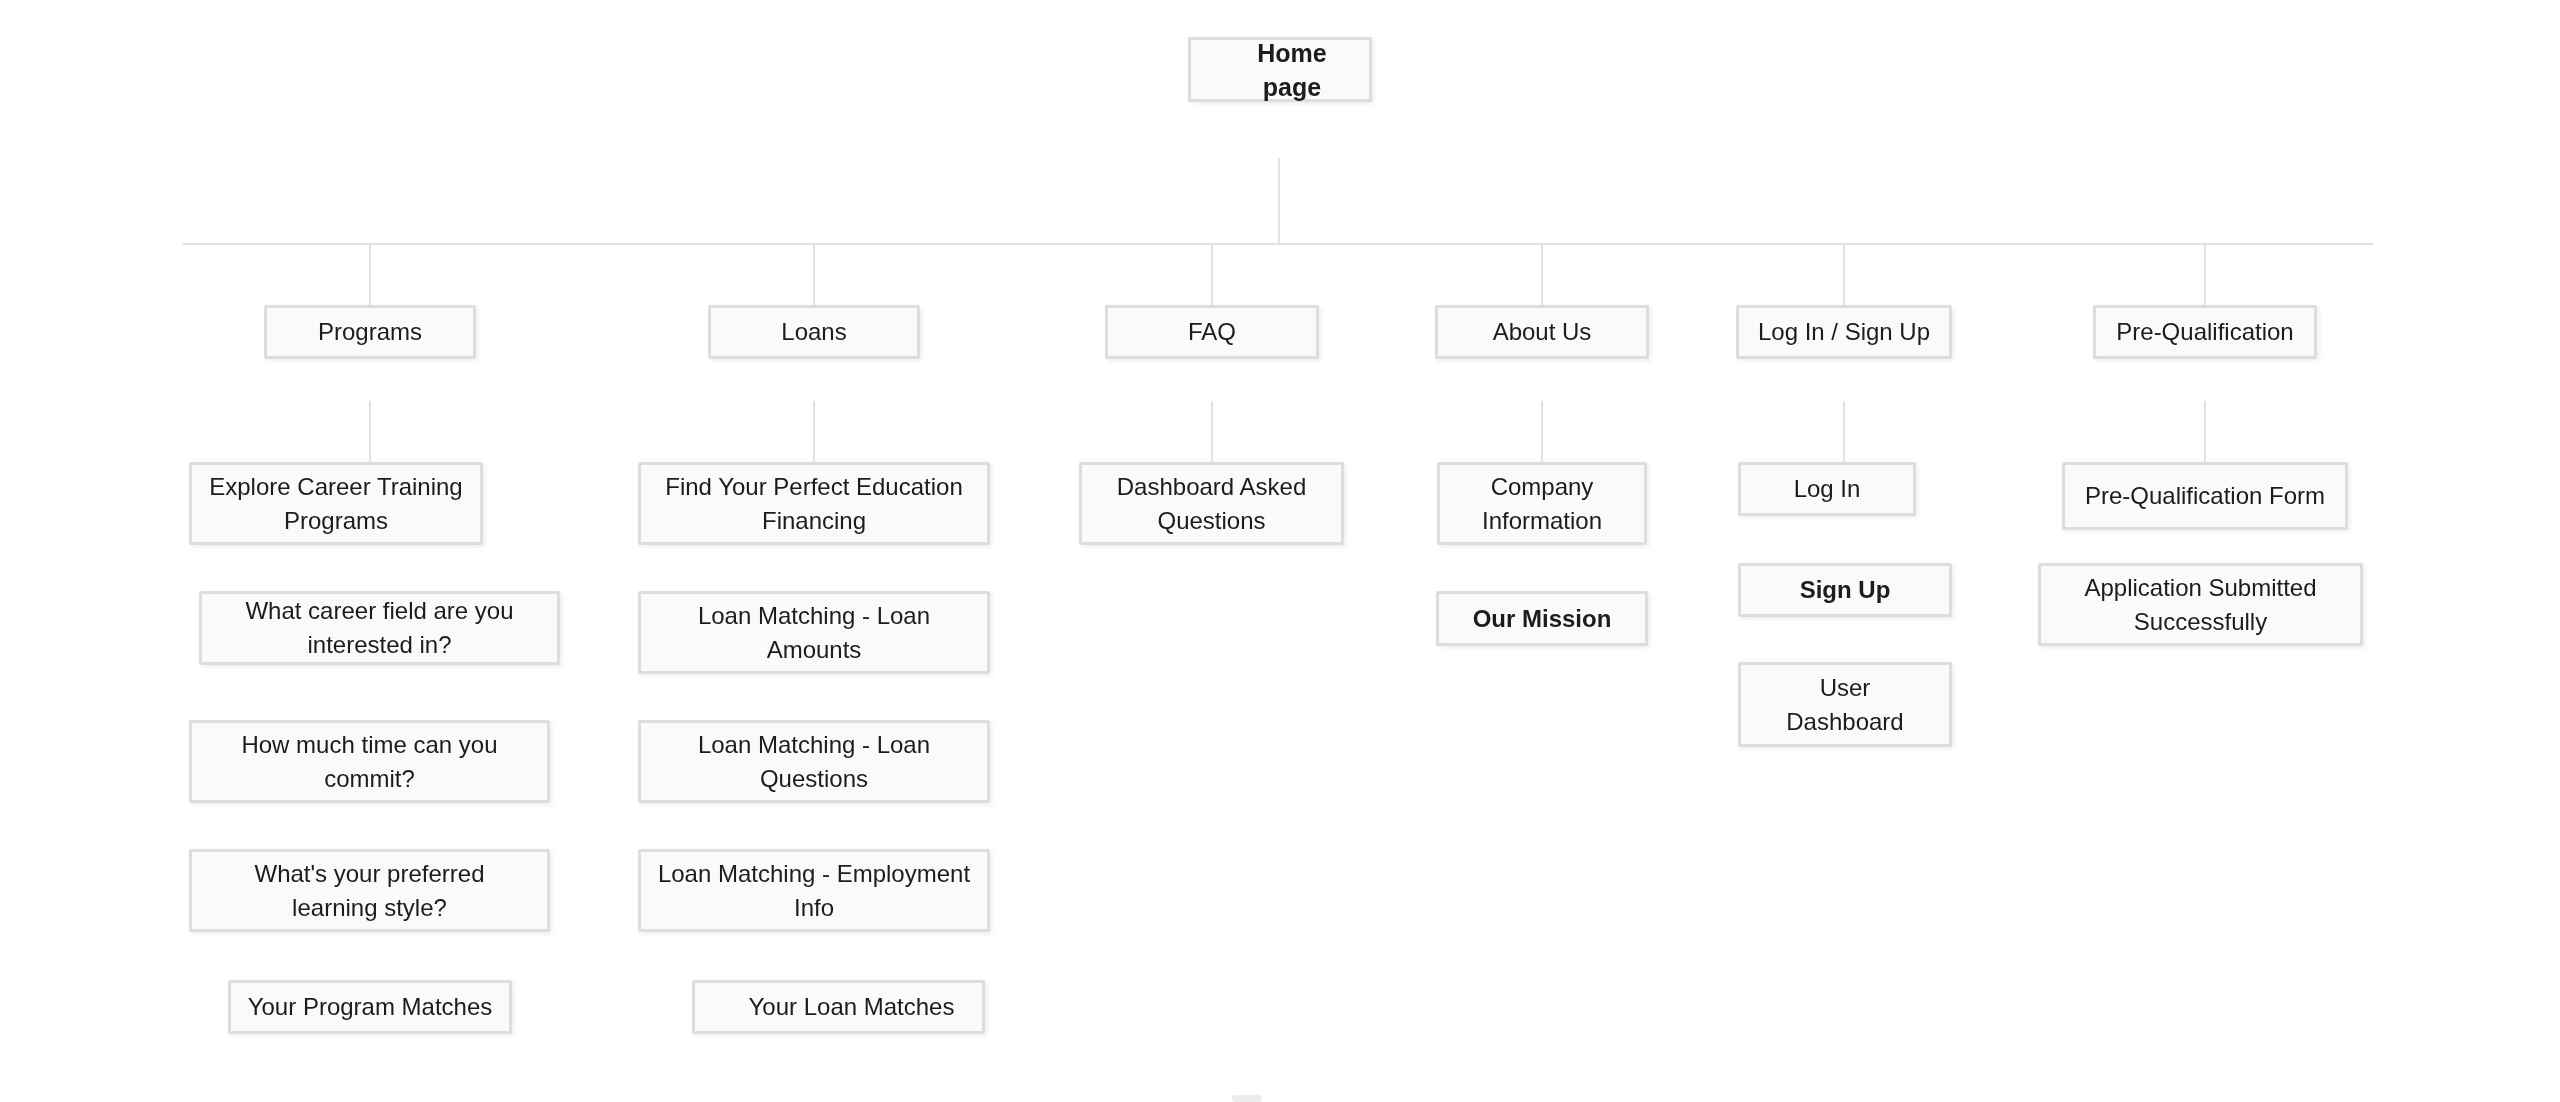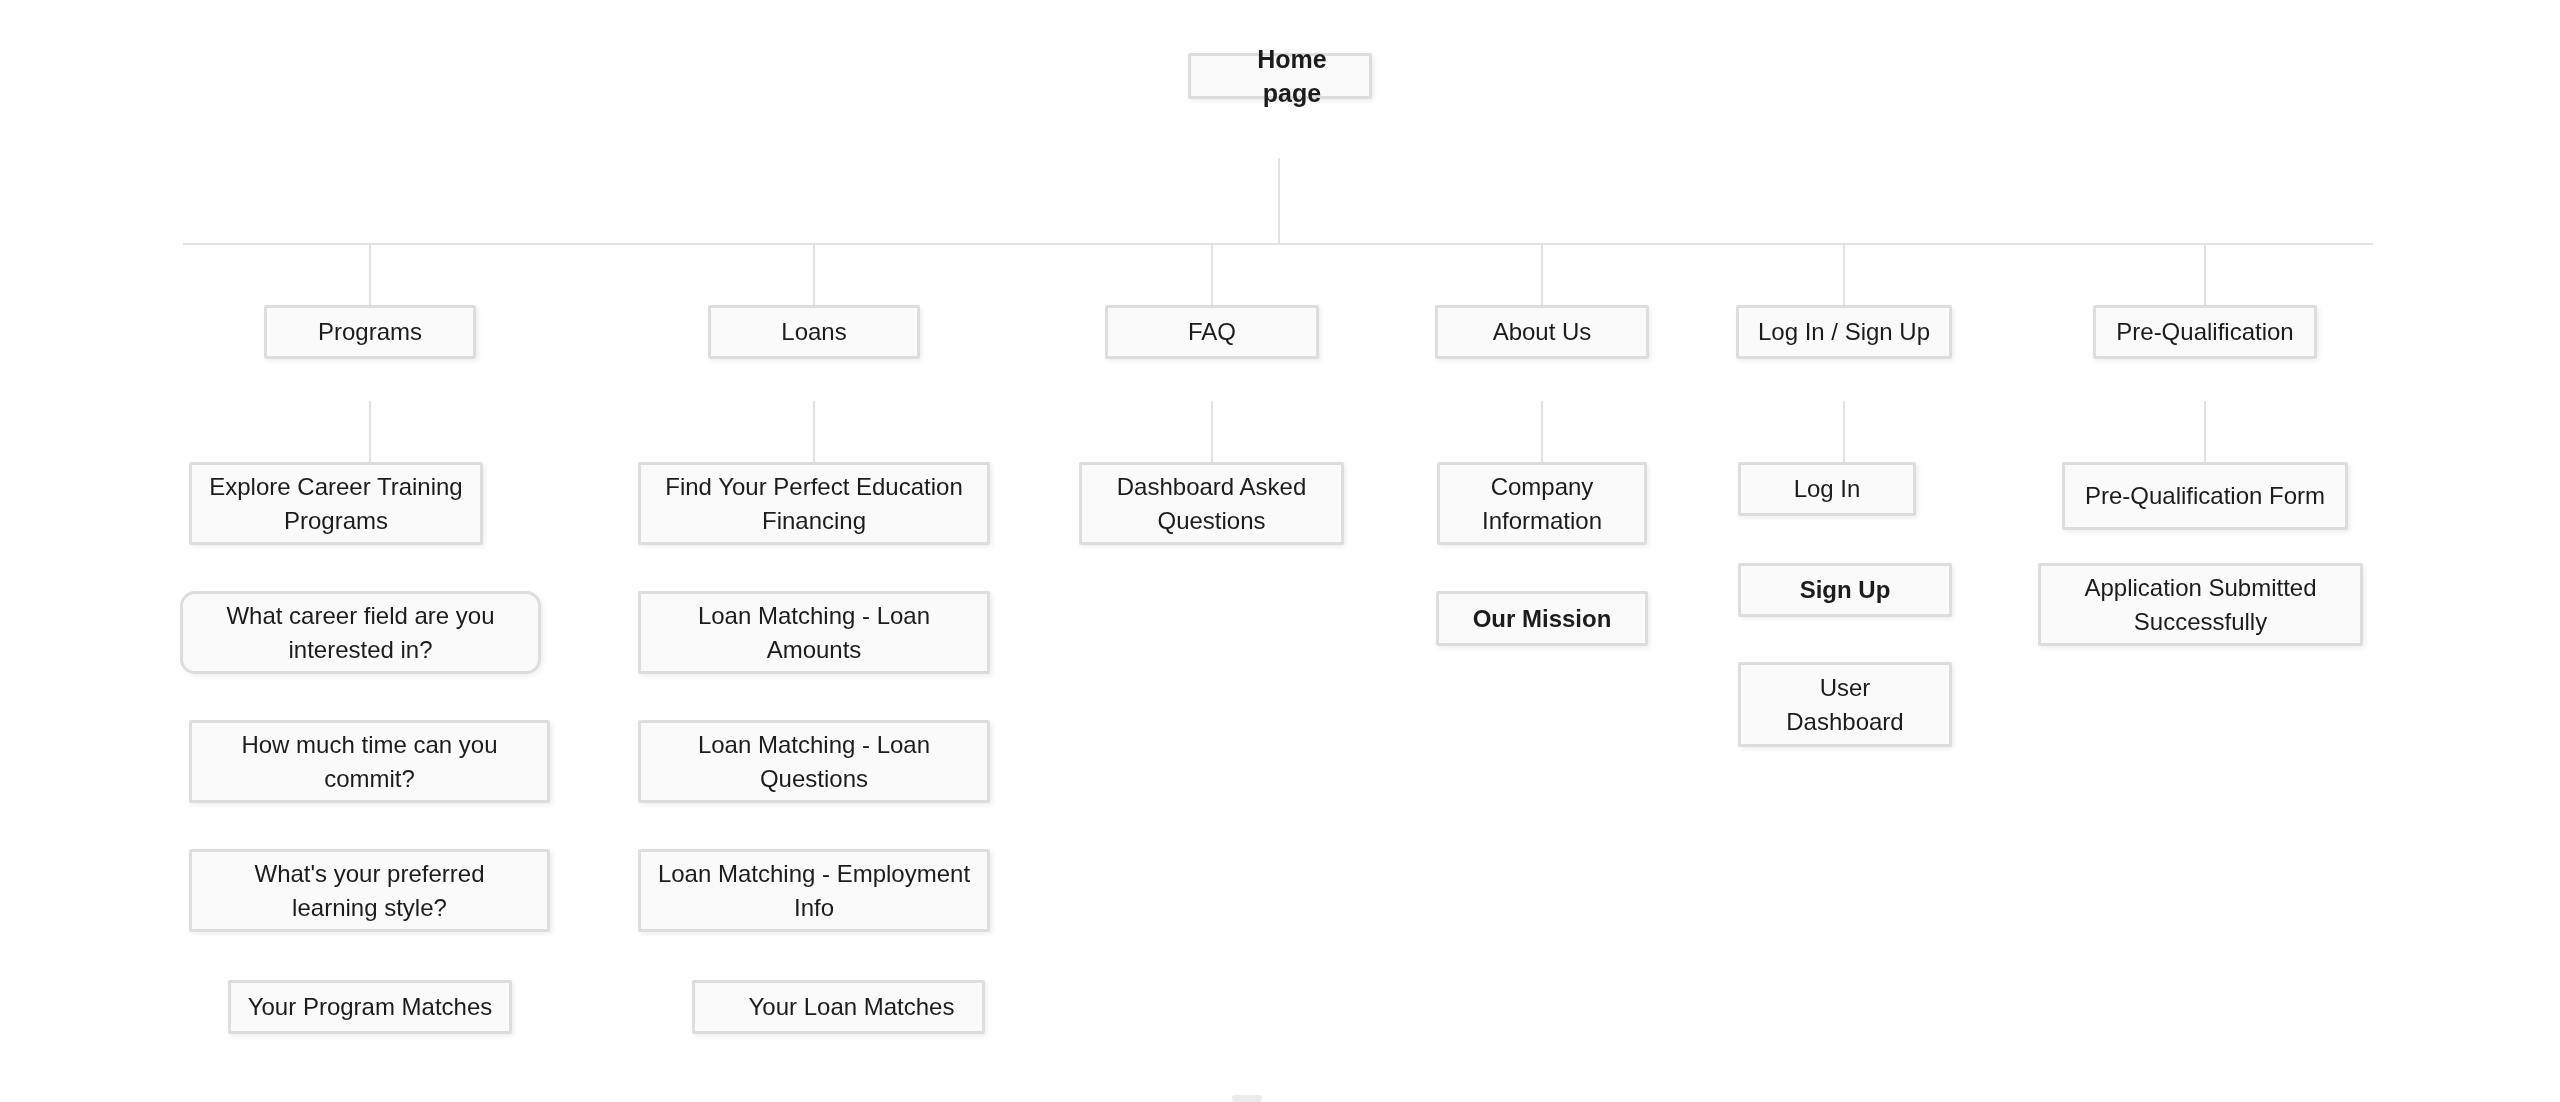--- a/index.html
+++ b/index.html
@@ -46,21 +46,21 @@
     background: #d9d9d9;
     opacity: 0.5;
     border-radius: 3px;
   }
 </style>
 </head>
 <body>
 
 <div id="canvas">
 
-  <div class="node root" style="left:1188px; top:53px; width:184px; height:46px;padding-left:34px;">Home page</div>
+  <div class="node root" style="left:1188px; top:37px; width:184px; height:65px;padding-left:34px;">Home page</div>
 
   <div class="line" style="left:1278px; top:158px; width:2px; height:86px;"></div>
   <div class="line" style="left:183px; top:243px; width:2190px; height:2px;"></div>
 
   <div class="line" style="left:369px;  top:245px; width:2px; height:60px;"></div>
   <div class="line" style="left:813px;  top:245px; width:2px; height:60px;"></div>
   <div class="line" style="left:1211px; top:245px; width:2px; height:60px;"></div>
   <div class="line" style="left:1541px; top:245px; width:2px; height:60px;"></div>
   <div class="line" style="left:1843px; top:245px; width:2px; height:60px;"></div>
   <div class="line" style="left:2204px; top:245px; width:2px; height:60px;"></div>
@@ -74,21 +74,21 @@
 
   <div class="node" style="left:264px;  top:305px; width:212px; height:54px;">Programs</div>
   <div class="node" style="left:708px;  top:305px; width:212px; height:54px;">Loans</div>
   <div class="node" style="left:1105px; top:305px; width:214px; height:54px;">FAQ</div>
   <div class="node" style="left:1435px; top:305px; width:214px; height:54px;">About Us</div>
   <div class="node" style="left:1736px; top:305px; width:216px; height:54px;">Log In / Sign Up</div>
   <div class="node" style="left:2093px; top:305px; width:224px; height:54px;">Pre-Qualification</div>
 
   <div class="node" style="left:189px; top:462px; width:294px; height:83px;">Explore Career Training
 Programs</div>
-  <div class="node" style="left:180px; top:591px; width:361px; height:83px;border-radius:15px;">What career field are you
+  <div class="node" style="left:199px; top:591px; width:361px; height:74px;">What career field are you
 interested in?</div>
   <div class="node" style="left:189px; top:720px; width:361px; height:83px;">How much time can you
 commit?</div>
   <div class="node" style="left:189px; top:849px; width:361px; height:83px;">What's your preferred
 learning style?</div>
   <div class="node" style="left:228px; top:980px; width:284px; height:54px;">Your Program Matches</div>
 
   <div class="node" style="left:638px; top:462px; width:352px; height:83px;">Find Your Perfect Education
 Financing</div>
   <div class="node" style="left:638px; top:591px; width:352px; height:83px;">Loan Matching - Loan

